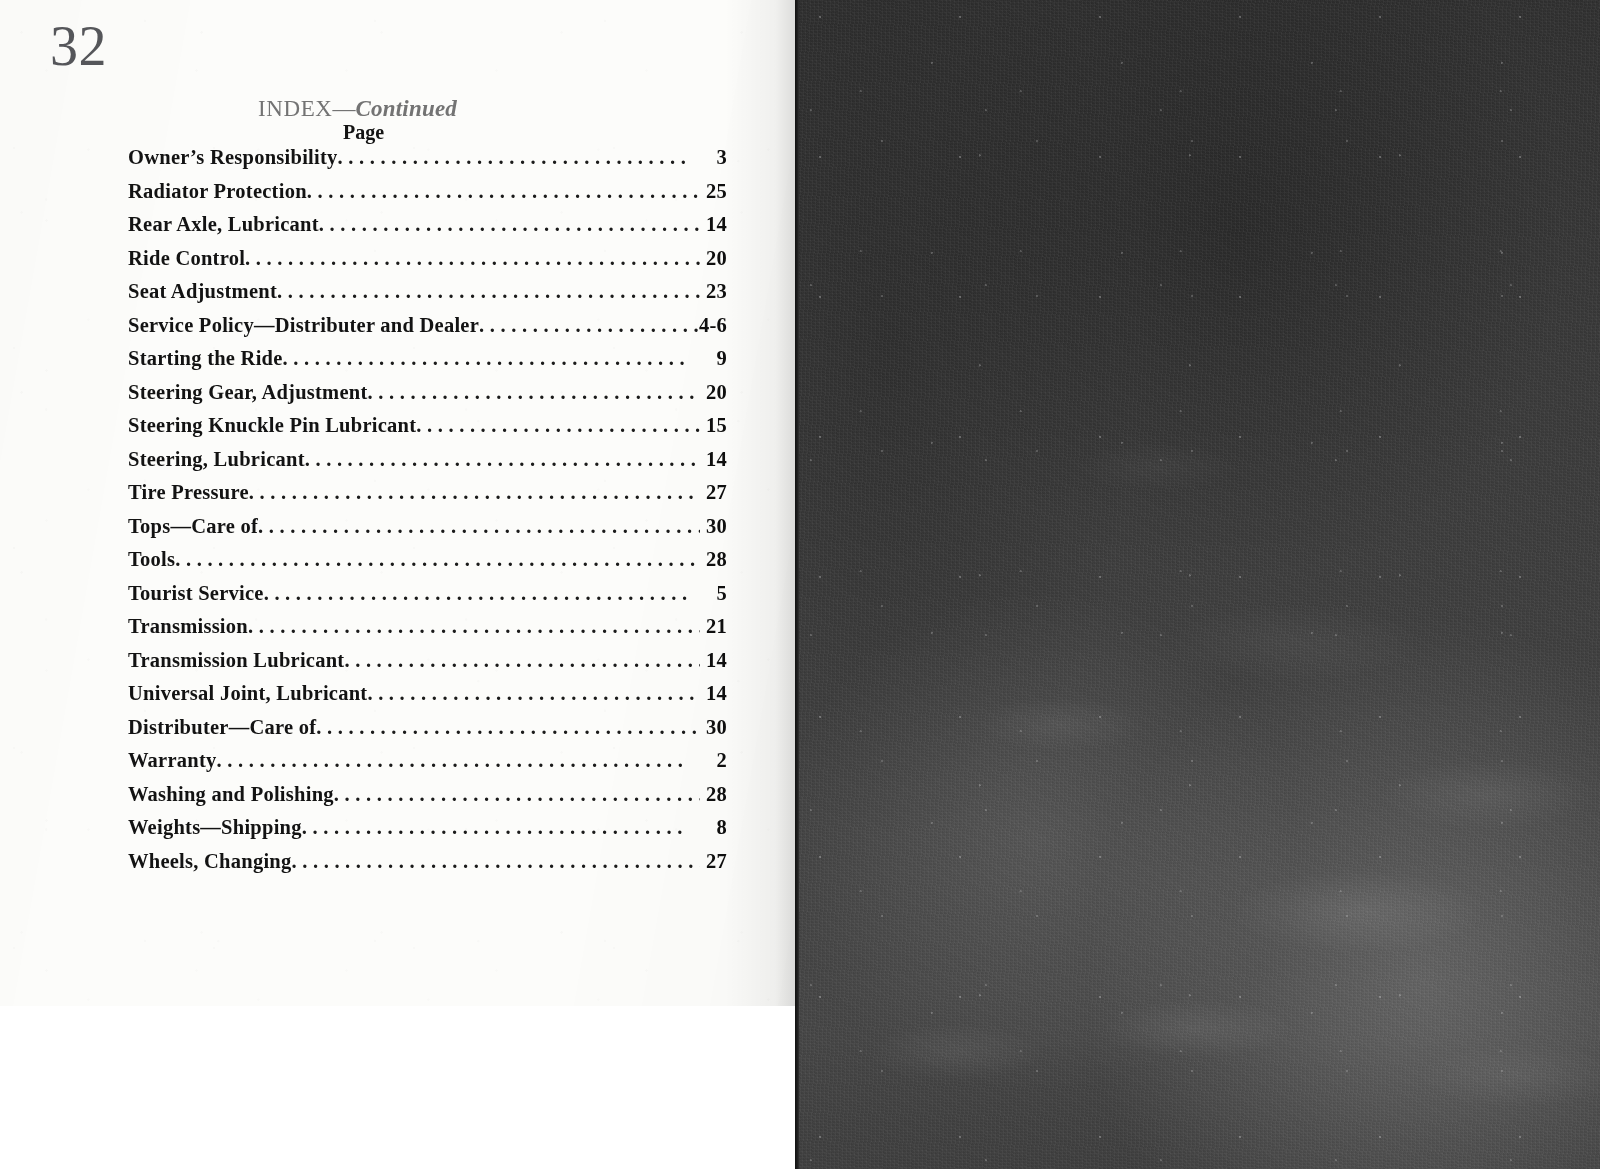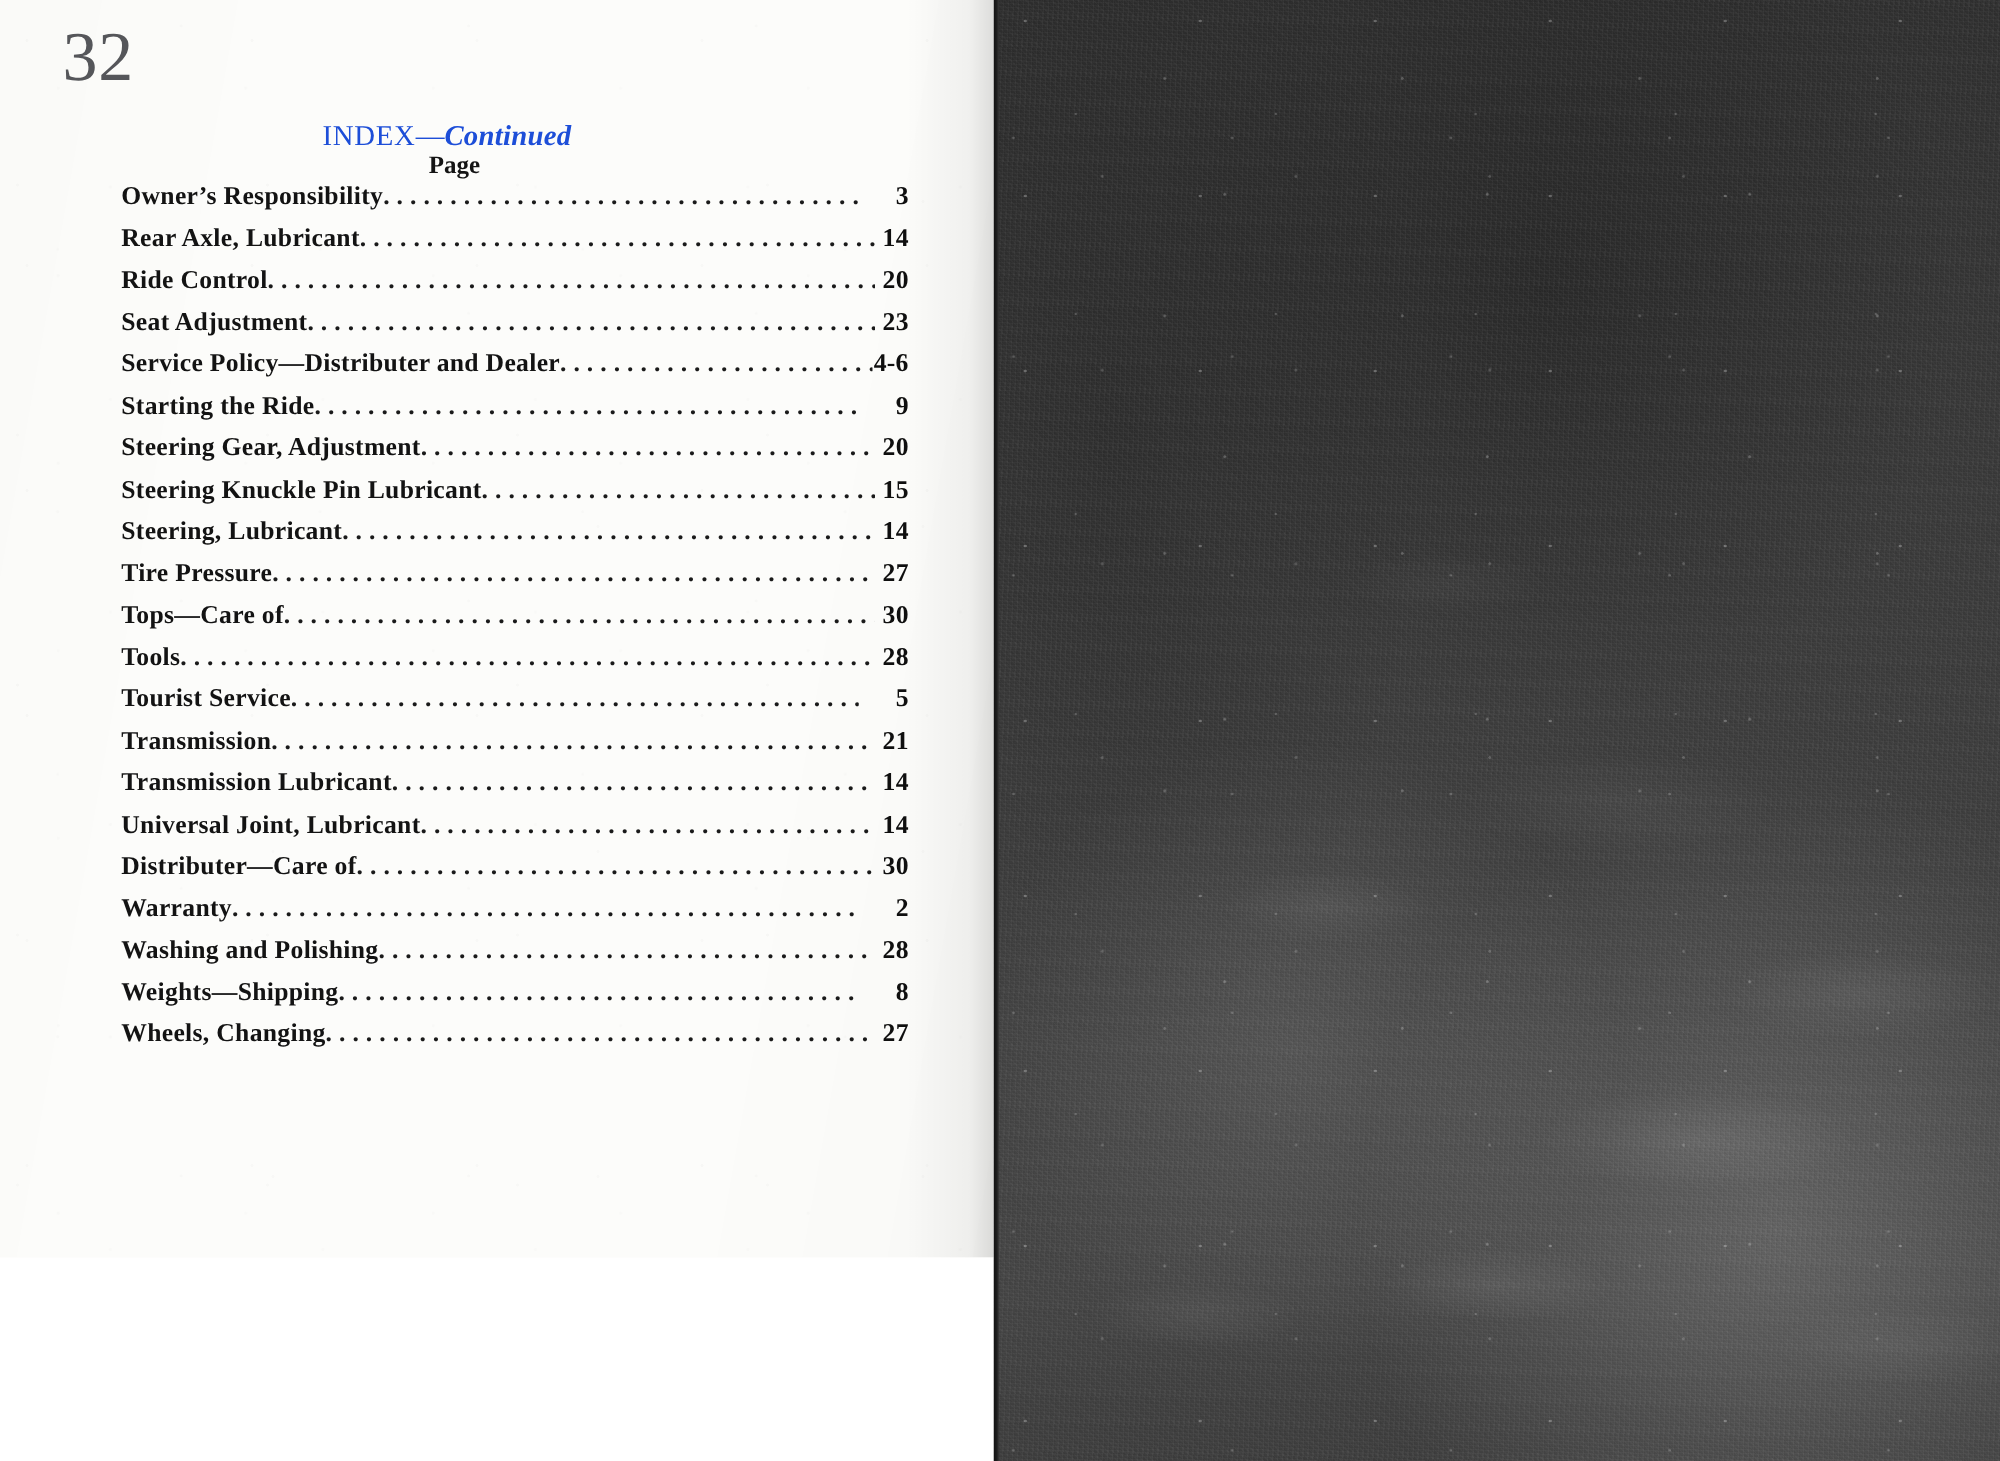--- a/index.html
+++ b/index.html
@@ -68,21 +68,21 @@
   
   .index-heading {
     position: absolute;
     left: 0;
     top: 96px;
     width: 795px;
     text-align: center;
     padding-right: 80px;
     box-sizing: border-box;
     font-size: 23px;
-    color: #1d4ed8;
+    color: #737373;
     white-space: nowrap;
   }
   .index-heading .hd-main { font-weight: 400; letter-spacing: .6px; }
   .index-heading .hd-dash { font-weight: 400; }
   .index-heading .hd-cont { font-style: italic; font-weight: 600; letter-spacing: .2px; }
 
   .page-col-head {
     position: absolute;
     top: 121px;
     left: 0;
@@ -102,20 +102,21 @@
   }
   .index-row {
     display: flex;
     align-items: baseline;
     height: 33.5px;
     font-size: 20.5px;
     font-weight: 700;
     color: #131313;
     white-space: nowrap;
     letter-spacing: .25px;
+    margin-left: 31px;
   }
   .entry-label { flex: 0 0 auto; }
   .leader {
     flex: 1 1 auto;
     overflow: hidden;
     margin: 0 1px 0 0;
     position: relative;
     height: 1em;
   }
   .leader::after {
@@ -221,20 +222,25 @@
 
     <div class="page-col-head">Page</div>
 
     <div class="index-list">
         <div class="index-row">
           <span class="entry-label">Owner’s Responsibility</span>
           <span class="leader"></span>
           <span class="entry-page narrow pad-left">3</span>
         </div>
         <div class="index-row">
+          <span class="entry-label">Radiator Protection</span>
+          <span class="leader"></span>
+          <span class="entry-page wide">25</span>
+        </div>
+        <div class="index-row">
           <span class="entry-label">Rear Axle, Lubricant</span>
           <span class="leader"></span>
           <span class="entry-page wide">14</span>
         </div>
         <div class="index-row">
           <span class="entry-label">Ride Control</span>
           <span class="leader"></span>
           <span class="entry-page wide">20</span>
         </div>
         <div class="index-row">

